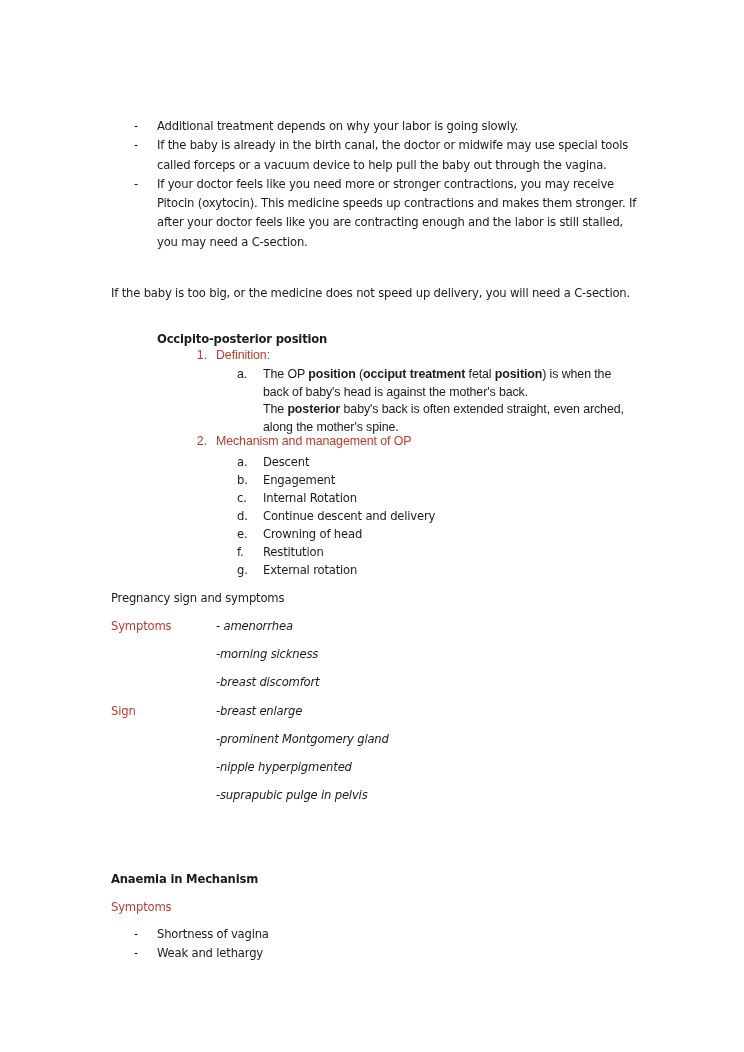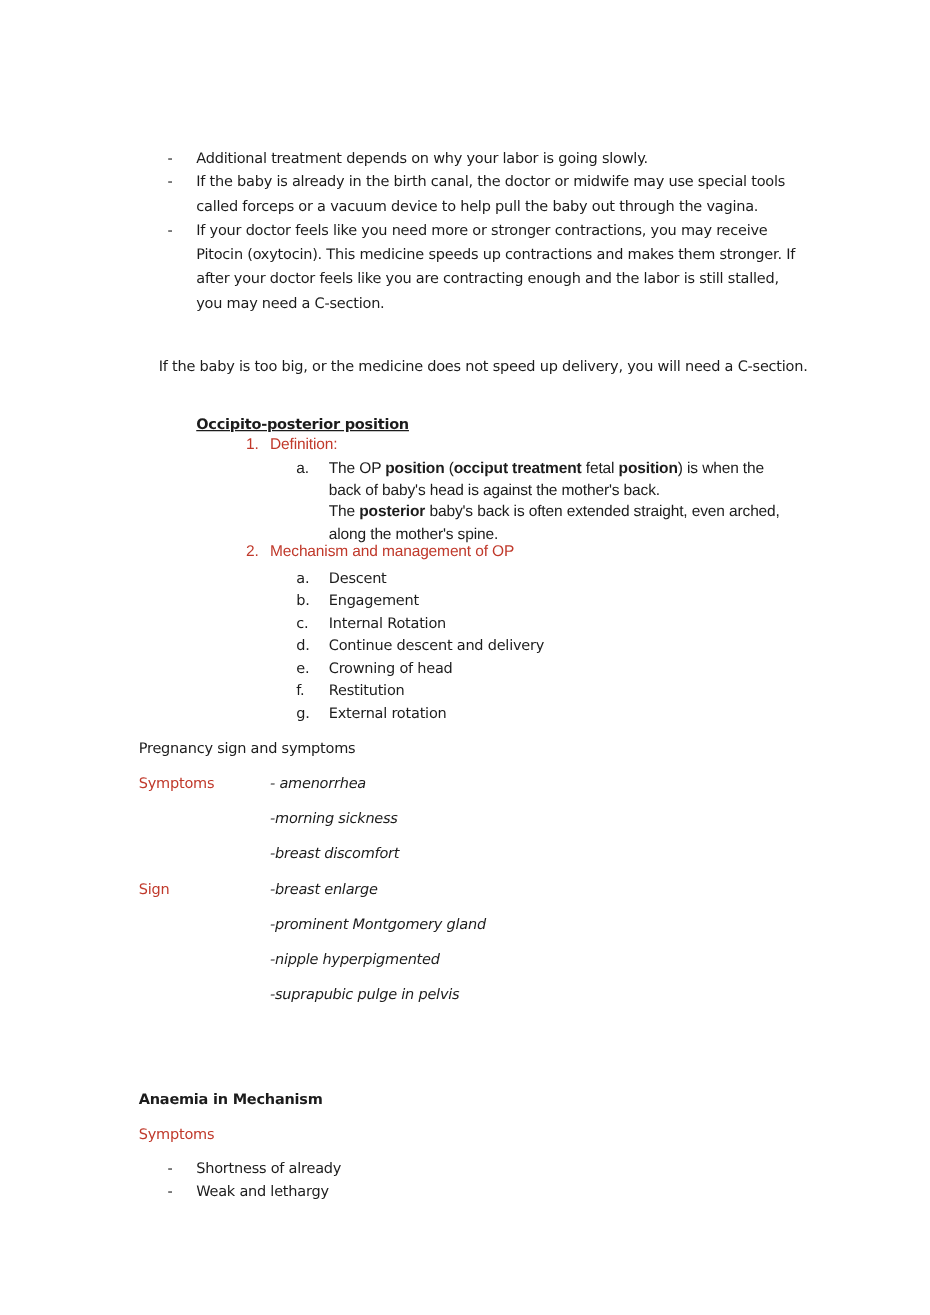--- a/index.html
+++ b/index.html
@@ -61,30 +61,28 @@
     left: 23px;
     top: 0;
   }
 
   
   .para-csection {
     position: absolute;
     left: 111px;
     top: 284px;
     width: 560px;
-    margin-left: 16px;
   }
 
   
   .op-heading {
     position: absolute;
     left: 157px;
     top: 330px;
     font-weight: bold;
-    text-decoration: underline;
   }
 
   
   .num-item {
     position: absolute;
   }
   .num-item .num {
     position: absolute;
     left: 0;
     top: 0;
@@ -287,21 +285,21 @@
       <span class="value">-suprapubic pulge in pelvis</span>
     </div>
   </div>
 
   <div class="sec-heading-2 calibri">Anaemia in Mechanism</div>
   <div class="anaemia-sub calibri red">Symptoms</div>
 
   <div class="anaemia-list calibri">
     <div class="dash-item">
       <span class="marker">-</span>
-      <span>Shortness of already</span>
+      <span>Shortness of vagina</span>
     </div>
     <div class="dash-item">
       <span class="marker">-</span>
       <span>Weak and lethargy</span>
     </div>
   </div>
 
 </div>
 
 </body></html>

